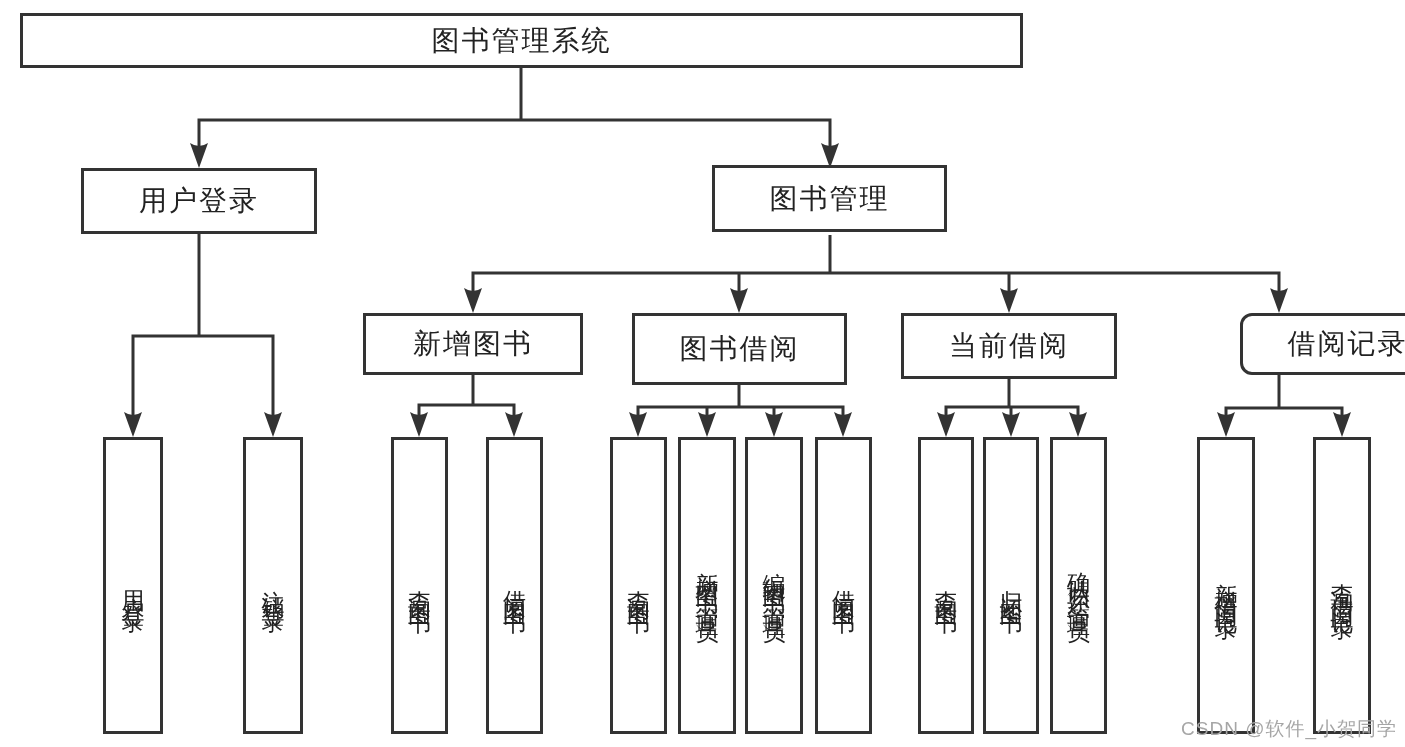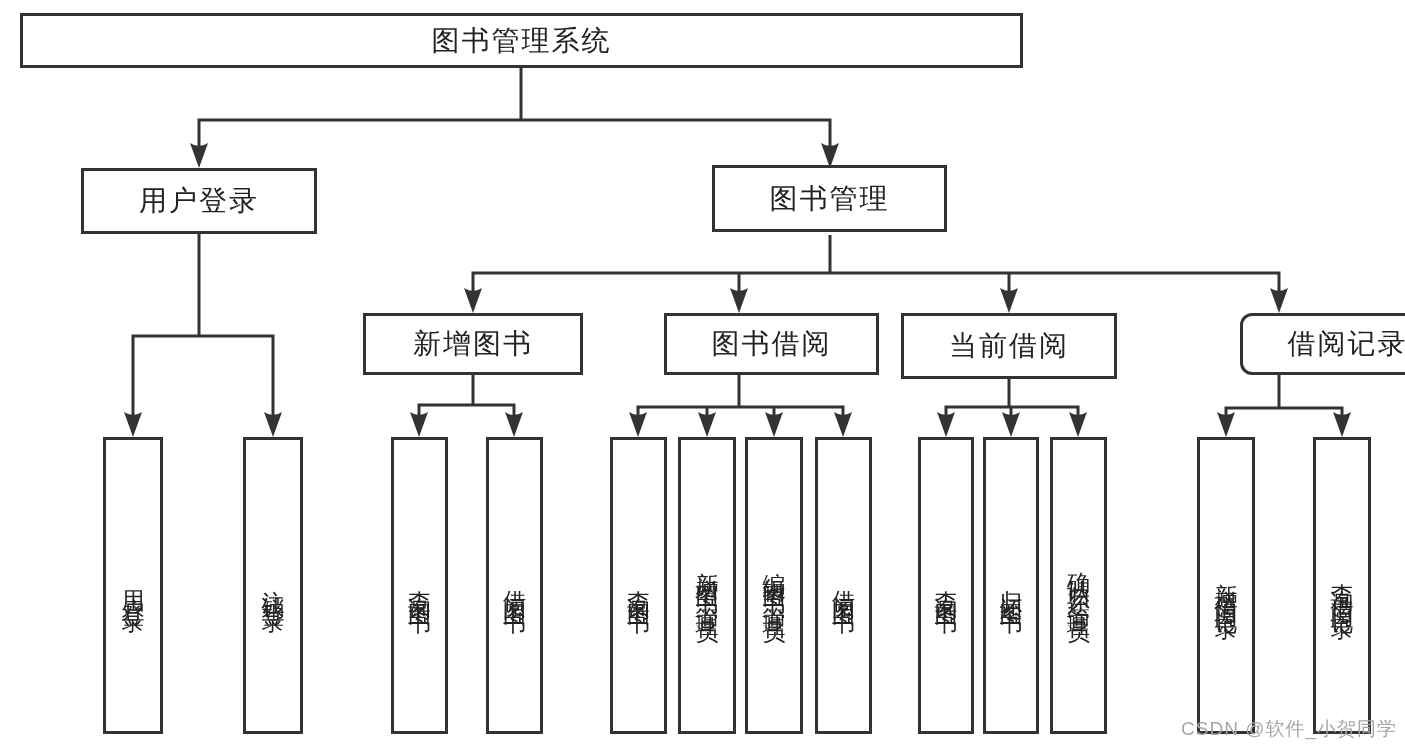--- a/index.html
+++ b/index.html
@@ -123,21 +123,21 @@
       <path d="M1342 437 L1333 412 Q1342 418 1351 412 Z"></path>
     </g>
   </svg>
 
   <div class="node" style="left:20px; top:13px; width:1003px; height:55px;">图书管理系统</div>
 
   <div class="node" style="left:81px; top:168px; width:236px; height:66px;">用户登录</div>
   <div class="node" style="left:712px; top:152px; width:235px; height:67px;margin-top:13px;">图书管理</div>
 
   <div class="node" style="left:363px; top:313px; width:220px; height:62px;">新增图书</div>
-  <div class="node" style="left:664px; top:313px; width:215px; height:62px;">图书借阅</div>
+  <div class="node" style="left:632px; top:313px; width:215px; height:72px;">图书借阅</div>
   <div class="node" style="left:901px; top:313px; width:216px; height:66px;">当前借阅</div>
   <div class="node" style="left:1240px; top:313px; width:215px; height:62px;border-radius:12px;">借阅记录</div>
 
   <div class="node vnode" style="left:103px; top:437px; width:60px; height:297px;">
     <span class="vtext">用户登录</span>
   </div>
   <div class="node vnode" style="left:243px; top:437px; width:60px; height:297px;">
     <span class="vtext">注销登录</span>
   </div>
 

